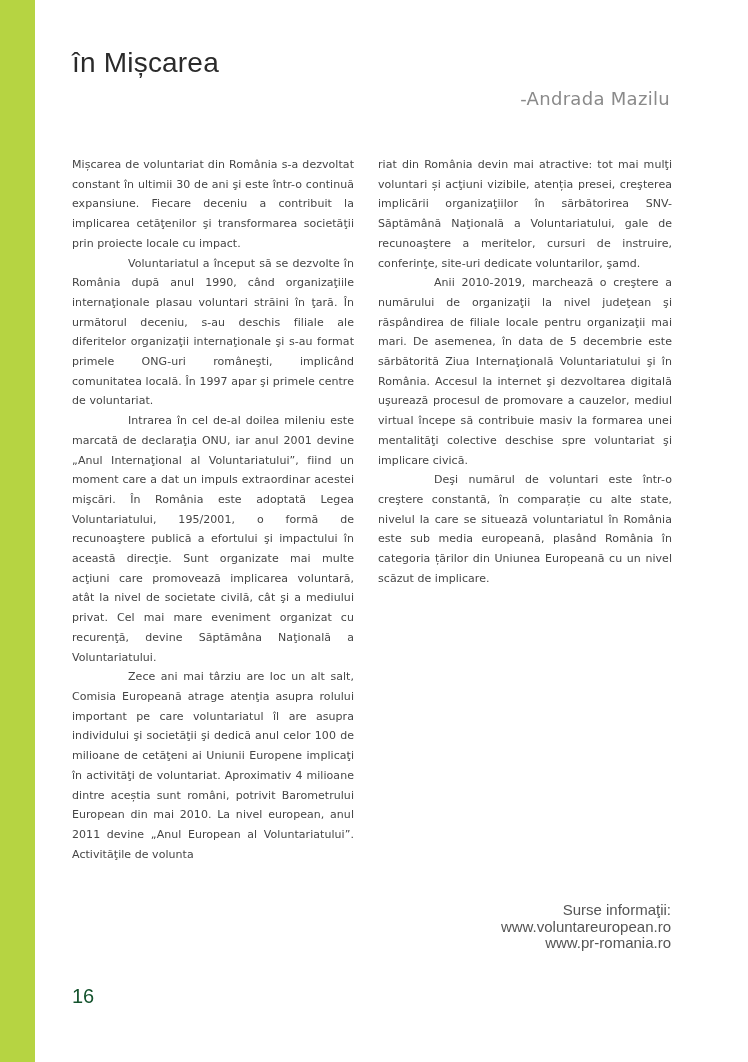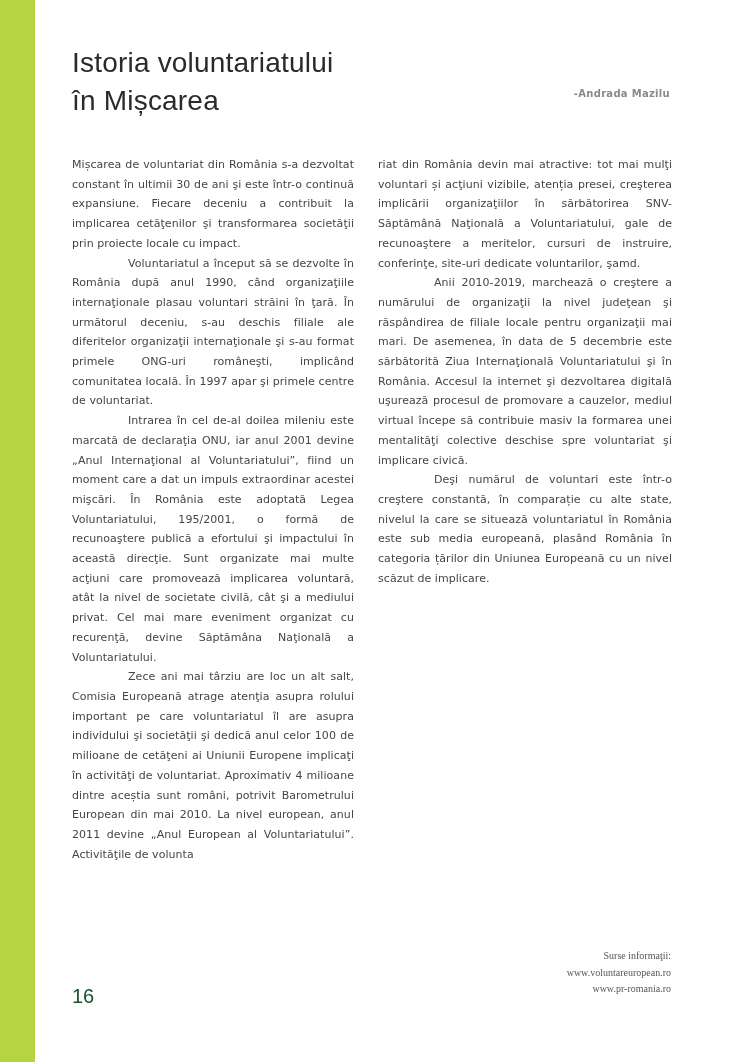--- a/index.html
+++ b/index.html
@@ -36,22 +36,22 @@
       letter-spacing: 0.2px;
     }
     .title span { display: block; }
     .author {
       position: absolute;
       left: 480px;
       top: 88px;
       width: 190px;
       text-align: right;
       font-family: "DejaVu Sans", sans-serif;
-      font-weight: 700;
-      font-size: 10px;
+      font-weight: 400;
+      font-size: 18px;
       color: #8a8a8a;
       letter-spacing: 0.3px;
     }
     .col {
       position: absolute;
       top: 155px;
       font-family: "DejaVu Sans", sans-serif;
       font-size: 11px;
       line-height: 19.7px;
       color: #454545;
@@ -61,46 +61,45 @@
     .col-left { left: 72px; width: 282px; }
     .col-right { left: 378px; width: 294px; }
     .col p {
       margin: 0;
       hyphens: manual;
     }
     .col p.indent { text-indent: 56px; }
     .sources {
       position: absolute;
       left: 470px;
-      top: 948px;
+      top: 902px;
       width: 201px;
       text-align: right;
-      font-family: Liberation Serif, serif;
-      font-size: 10px;
+      font-family: Liberation Sans, sans-serif;
+      font-size: 15px;
       line-height: 16.5px;
       color: #555555;
     }
     .sources div { white-space: nowrap; }
     .page-number {
       position: absolute;
       left: 72px;
       top: 985px;
       font-family: "Liberation Sans", sans-serif;
       font-size: 20px;
       color: #14532d;
       font-weight: normal;
     }
   </style>
 </head>
 <body>
 
 <div class="side-bar"></div>
 
 <h1 class="title">
-  <span>Istoria voluntariatului</span>
   <span>în Mișcarea</span>
 </h1>
 
 <div class="author">-Andrada Mazilu</div>
 
 <div class="col col-left">
   <p>Mișcarea de voluntariat din România s-a dezvoltat constant în ultimii 30 de ani şi este într-o continuă expansiune. Fiecare deceniu a contribuit la implicarea cetăţe­nilor şi transformarea societăţii prin proiecte locale cu impact.</p>
   <p class="indent">Voluntariatul a început să se dezvolte în România după anul 1990, când organizaţiile internaţionale plasau voluntari străini în ţară. În următorul deceniu, s-au deschis filiale ale diferitelor organizaţii internaţionale şi s-au format primele ONG-uri româneşti, implicând comunitatea locală. În 1997 apar şi primele centre de voluntariat.</p>
   <p class="indent">Intrarea în cel de-al doilea mile­niu este marcată de declaraţia ONU, iar anul 2001 devine „Anul Internaţional al Voluntariatului”, fiind un moment care a dat un impuls extraordinar acestei mişcări. În România este adoptată Legea Voluntariatului, 195/2001, o formă de recunoaştere publică a efortului şi impactului în această direcţie. Sunt orga­nizate mai multe acţiuni care promovează implicarea voluntară, atât la nivel de societate civilă, cât şi a mediului privat. Cel mai mare eveniment organizat cu recurenţă, devine Săptămâna Naţio­nală a Voluntariatului.</p>
   <p class="indent">Zece ani mai târziu are loc un alt salt, Comisia Europeană atrage atenţia asupra rolului important pe care volun­tariatul îl are asupra individului şi societăţii şi dedică anul celor 100 de milioane de cetăţeni ai Uniunii Europene implicaţi în activităţi de voluntariat. Aproximativ 4 milioane dintre aceștia sunt români, potrivit Barometrului Euro­pean din mai 2010. La nivel european, anul 2011 devine „Anul European al Voluntariatului”. Activităţile de volunta­</p>

